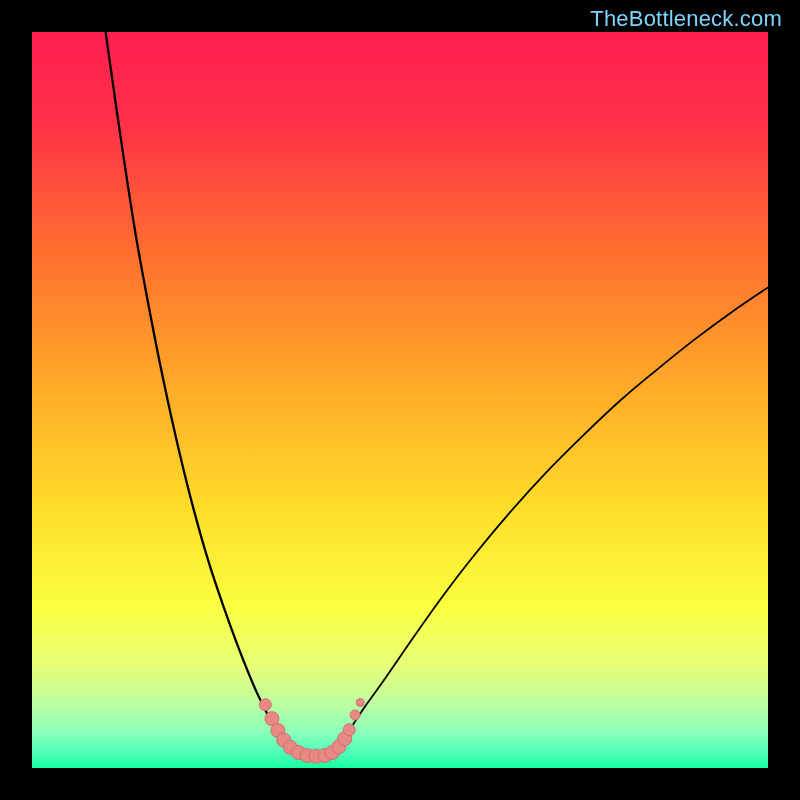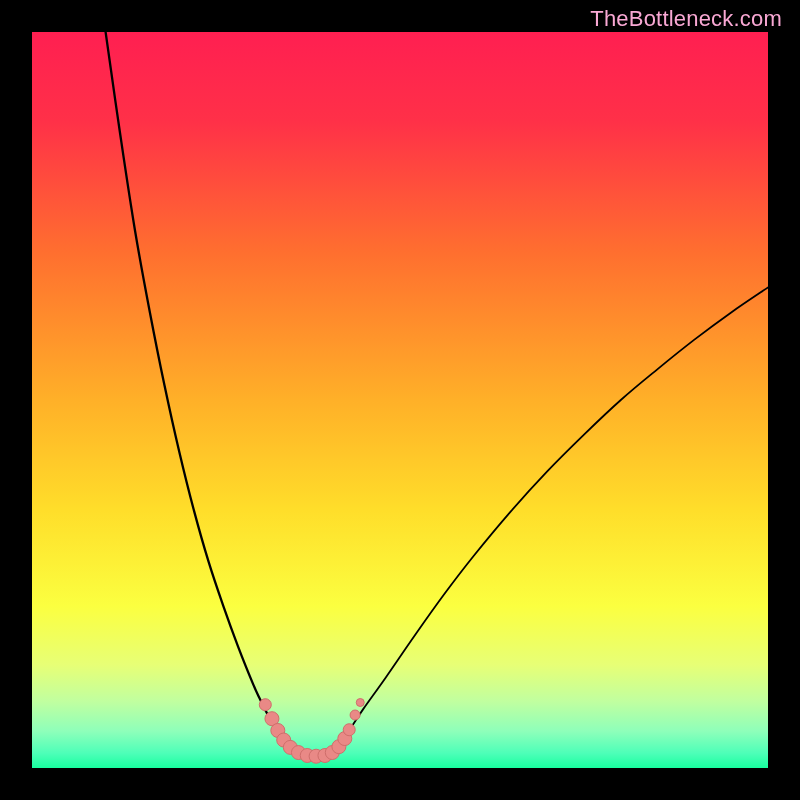--- a/index.html
+++ b/index.html
@@ -25,21 +25,21 @@
     left: 32px;
     width: 736px;
     height: 736px;
     
     overflow: hidden;
   }
   .watermark {
     position: absolute;
     top: 6px;
     right: 18px;
-    color: #f9a8d4;
+    color: #7dd3fc;
     font-size: 22px;
     font-weight: 500;
     letter-spacing: 0.2px;
   }
   svg.curve {
     position: absolute;
     top: 0;
     left: 0;
     width: 736px;
     height: 736px;

